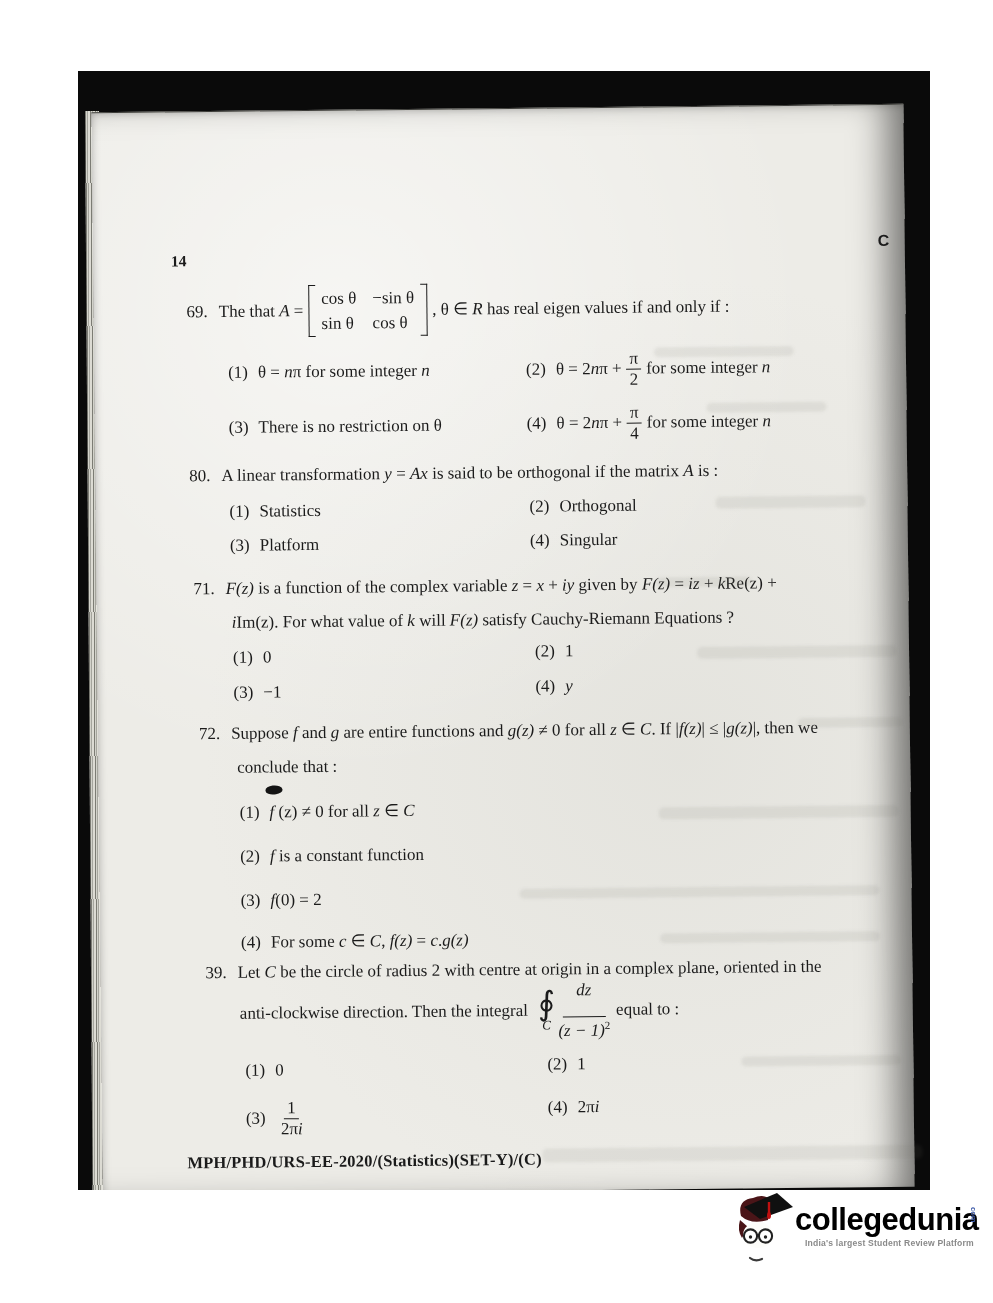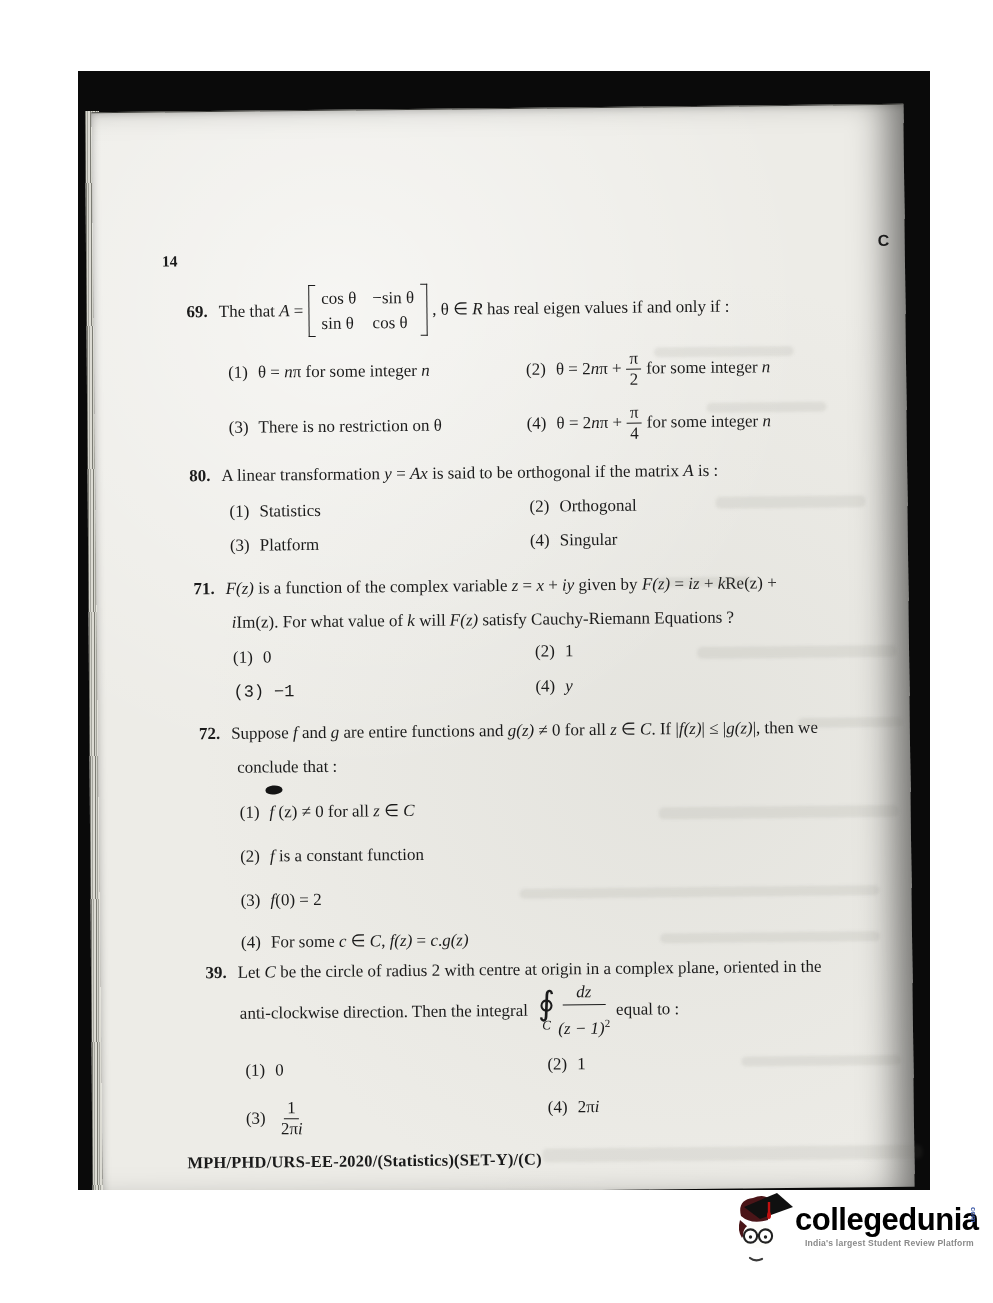--- a/index.html
+++ b/index.html
@@ -19,21 +19,21 @@
     background-color:#edece7;
     background-image:radial-gradient(circle at 30% 18%,rgba(255,255,255,0.5),transparent 45%),
                      radial-gradient(circle at 72% 60%,rgba(205,205,198,0.28),transparent 55%);
     transform:rotate(-0.6deg);
     border-top:1px solid #3c3c38;
     box-shadow:inset -32px 0 36px -16px rgba(0,0,0,0.52), inset 3px 2px 9px -3px rgba(0,0,0,0.28);
   }
   
   .abs{position:absolute;white-space:nowrap;font-size:17px;line-height:1.25;}
   .it{font-style:italic;}
-  .qnum{font-weight:700;margin-right:11px;}
+  .qnum{font-weight:400;margin-right:11px;}
   .olabel{margin-right:10px;}
   .pageno{font-weight:700;font-size:15.5px;}
   .corner-c{font-family:"Liberation Sans",sans-serif;font-weight:700;font-size:16px;}
   .footer{font-weight:700;font-size:16.5px;letter-spacing:0.2px;}
   .flexrow{display:flex;align-items:center;}
   
   .frac{display:inline-flex;flex-direction:column;align-items:center;margin:0 5px;}
   .ft{display:block;padding:0 3px 1px;border-bottom:1.5px solid #1b1b1b;line-height:1.05;text-align:center;}
   .fb{display:block;line-height:1.05;padding-top:1px;}
   
@@ -41,42 +41,42 @@
   .brk{width:6px;border:1.7px solid #1b1b1b;}
   .brk.l{border-right:0;}
   .brk.r{border-left:0;}
   .mcells{display:grid;grid-template-columns:auto auto;column-gap:16px;row-gap:3px;padding:3px 6px;}
   
   .integral{display:inline-flex;align-items:center;margin-left:10px;margin-right:6px;}
   .ointcol{display:inline-flex;flex-direction:column;align-items:center;margin-right:3px;}
   .ointsym{font-size:33px;line-height:0.85;}
   .ointsub{font-size:13px;line-height:1;}
   .ifrac{display:inline-flex;flex-direction:column;align-items:center;}
-  .ift{padding:0 14px 2px;border-bottom:1.5px solid #1b1b1b;}
-  .ifb{padding-top:12px;}
+  .ift{padding:0 14px 15px;border-bottom:1.5px solid #1b1b1b;}
+  .ifb{padding-top:2px;}
   sup{font-size:11px;}
   
   .blob{width:17px;height:9px;background:#141414;border-radius:50% 60% 45% 55%;transform:rotate(-6deg);}
   .smudge{position:absolute;background:rgba(110,110,104,0.11);filter:blur(1.5px);border-radius:5px;}
   
   .logo{position:absolute;left:733px;top:1192px;width:262px;height:90px;font-family:"Liberation Sans",sans-serif;}
   .brand{position:absolute;left:62px;top:10px;font-size:31px;font-weight:700;color:#000000;letter-spacing:-0.5px;}
   .dotcom{position:absolute;left:236px;top:15px;writing-mode:vertical-rl;font-size:7.5px;font-weight:700;color:#3e5ba9;}
   .tagline{position:absolute;left:64px;top:46px;font-size:8.6px;font-weight:700;color:#8a8a8a;letter-spacing:0.2px;margin-left:8px;}
   .mascot{position:absolute;left:0;top:0;}
 </style>
 </head>
 <body>
 
 <div class="scan">
   <div class="edge-strip"></div>
 
   <div class="sheet">
 
-    <div class="abs pageno" style="left:69px;top:139px;">14</div>
+    <div class="abs pageno" style="left:78px;top:139px;">14</div>
     <div class="abs corner-c" style="left:785px;top:126px;">C</div>
 
     <div>
       <div class="abs flexrow" style="left:93px;top:168px;height:64px;">
         <span class="qnum">69.</span>
         <span><span>The that  </span><span class="it">A</span><span> = </span></span>
         <span class="matrix">
           <span class="brk l"></span>
           <span class="mcells">
             <span>cos θ</span>
@@ -124,21 +124,21 @@
       <div class="abs" style="left:434px;top:421px;"><span class="olabel">(4)</span><span><span>Singular</span></span></div>
     </div>
 
     <div>
       <div class="abs" style="left:97px;top:466px;">
         <span class="qnum">71.</span><span><span class="it">F(z)</span><span> is a function of the complex variable </span><span class="it">z</span><span> = </span><span class="it">x</span><span> + </span><span class="it">iy</span><span> given by </span><span class="it">F(z)</span><span> = </span><span class="it">iz</span><span> + </span><span class="it">k</span><span>Re(z) +</span></span>
       </div>
       <div class="abs" style="left:135px;top:500px;"><span class="it">i</span><span>Im(z). For what value of </span><span class="it">k</span><span> will </span><span class="it">F(z)</span><span> satisfy Cauchy-Riemann Equations ?</span></div>
       <div class="abs" style="left:136px;top:535px;"><span class="olabel">(1)</span><span><span>0</span></span></div>
       <div class="abs" style="left:438px;top:532px;"><span class="olabel">(2)</span><span><span>1</span></span></div>
-      <div class="abs" style="left:136px;top:570px;font-family:Liberation Mono, monospace;"><span class="olabel">(3)</span><span><span>−1</span></span></div>
+      <div class="abs" style="left:136px;top:570px;"><span class="olabel">(3)</span><span><span>−1</span></span></div>
       <div class="abs" style="left:438px;top:567px;"><span class="olabel">(4)</span><span><span class="it">y</span></span></div>
     </div>
 
     <div>
       <div class="abs" style="left:101px;top:611px;">
         <span class="qnum">72.</span><span><span>Suppose </span><span class="it">f</span><span> and </span><span class="it">g</span><span> are entire functions and </span><span class="it">g(z)</span><span> ≠ 0 for all </span><span class="it">z</span><span> ∈ </span><span class="it">C</span><span>. If |</span><span class="it">f(z)</span><span>| ≤ |</span><span class="it">g(z)</span><span>|, then we</span></span>
       </div>
       <div class="abs" style="left:139px;top:645px;"><span>conclude that :</span></div>
       <div class="abs blob" style="left:167px;top:674px;"></div>
       <div class="abs" style="left:141px;top:690px;"><span class="olabel">(1)</span><span><span class="it">f</span><span> (z) ≠ 0 for all </span><span class="it">z</span><span> ∈ </span><span class="it">C</span></span></div>

